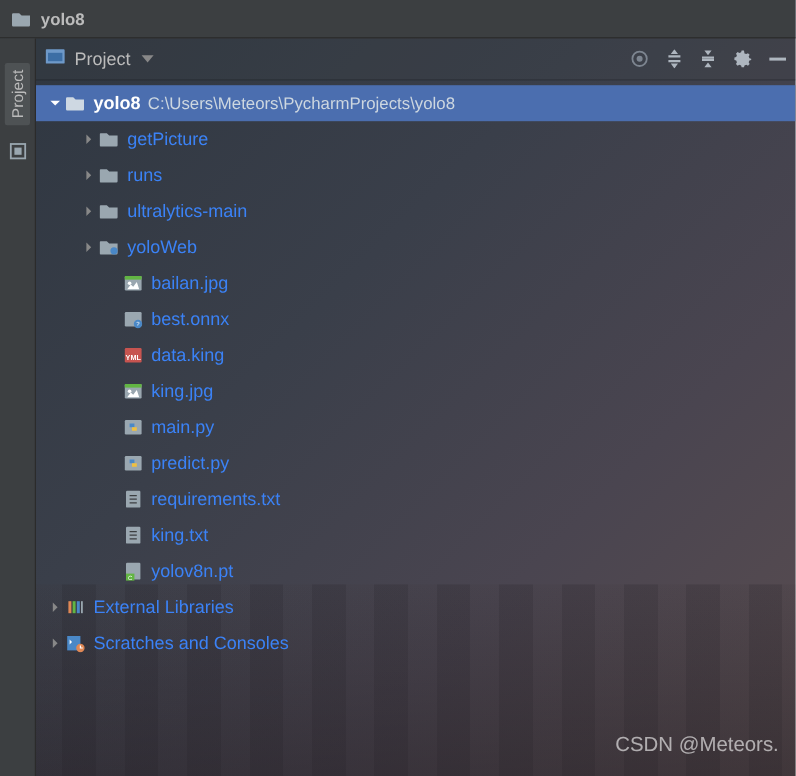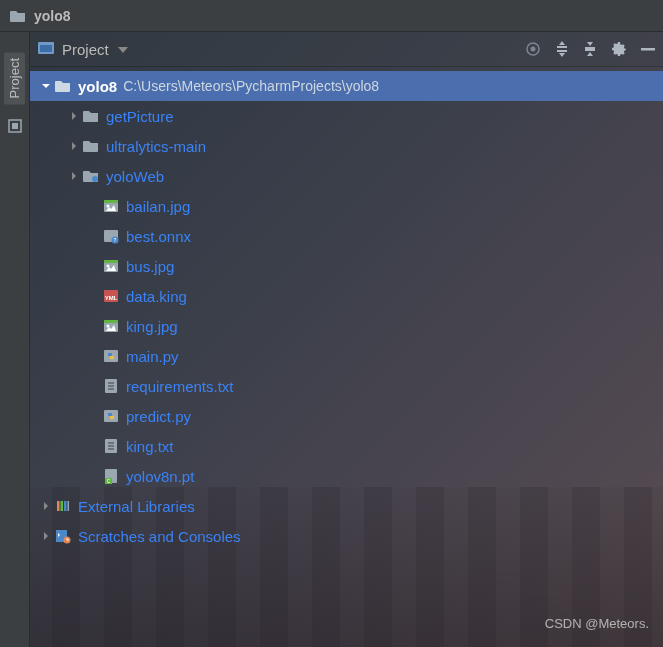--- a/index.html
+++ b/index.html
@@ -109,21 +109,21 @@
   }
   .node-label { color: #3b82f6; }
   .tree-row.selected .node-label { color: #fff; font-weight: bold; }
   .node-path { color: #7a8a99; margin-left: 6px; font-size: 14px;}
   .tree-row.selected .node-path { color: #cdd7e0; }
   .watermark {
     position: absolute;
     right: 14px;
     bottom: 16px;
     color: rgba(255,255,255,0.6);
-    font-size: 13px;
+    font-size: 17px;
   }
   
   .skyline {
     position:absolute; bottom:0; left:0; right:0; height:160px;
     background:
       linear-gradient(transparent, rgba(30,25,30,0.4)),
       repeating-linear-gradient(90deg, rgba(40,35,40,0.25) 0 28px, rgba(60,52,55,0.12) 28px 52px);
     pointer-events:none;
     z-index:-1;
   }
@@ -231,20 +231,33 @@
           <span class="chevron">
             <svg width="10" height="10" viewBox="0 0 10 10">
               <path fill="currentColor" d="M3 1l4 4-4 4z"></path>
             </svg>
           </span>
           <span class="node-icon">
             <svg width="16" height="14" viewBox="0 0 16 14">
               <path fill="#9aa7b0" d="M1 2h5l2 2h7v8a1 1 0 0 1-1 1H1a1 1 0 0 1-1-1V3a1 1 0 0 1 1-1z"></path>
             </svg>
           </span>
+          <span class="node-label">runs</span>
+        </div>
+        <div class="tree-row" style="padding-left:36px">
+          <span class="chevron">
+            <svg width="10" height="10" viewBox="0 0 10 10">
+              <path fill="currentColor" d="M3 1l4 4-4 4z"></path>
+            </svg>
+          </span>
+          <span class="node-icon">
+            <svg width="16" height="14" viewBox="0 0 16 14">
+              <path fill="#9aa7b0" d="M1 2h5l2 2h7v8a1 1 0 0 1-1 1H1a1 1 0 0 1-1-1V3a1 1 0 0 1 1-1z"></path>
+            </svg>
+          </span>
           <span class="node-label">ultralytics-main</span>
         </div>
         <div class="tree-row" style="padding-left:36px">
           <span class="chevron">
             <svg width="10" height="10" viewBox="0 0 10 10">
               <path fill="currentColor" d="M3 1l4 4-4 4z"></path>
             </svg>
           </span>
           <span class="node-icon">
             <svg width="16" height="14" viewBox="0 0 16 14">
@@ -274,81 +287,69 @@
               <circle cx="12" cy="12" r="3.5" fill="#4a88c7"></circle>
               <text x="12" y="14" font-size="5" fill="#fff" text-anchor="middle">?</text>
             </svg>
           </span>
           <span class="node-label">best.onnx</span>
         </div>
         <div class="tree-row" style="padding-left:56px">
           <span class="chevron"></span>
           <span class="node-icon">
             <svg width="16" height="16" viewBox="0 0 16 16">
+              <rect x="1" y="2" width="14" height="12" rx="1" fill="#c75450"></rect>
+              <text x="8" y="12" font-size="6" fill="#fff" text-anchor="middle" font-weight="bold">YML</text>
+            </svg>
+          </span>
+          <span class="node-label">data.king</span>
+        </div>
+        <div class="tree-row" style="padding-left:56px">
+          <span class="chevron"></span>
+          <span class="node-icon">
+            <svg width="16" height="16" viewBox="0 0 16 16">
               <rect x="1" y="2" width="14" height="12" rx="1" fill="#9aa7b0"></rect>
               <rect x="1" y="2" width="14" height="3" fill="#62b543"></rect>
               <circle cx="5" cy="8" r="1.5" fill="#fff"></circle>
               <path fill="#fff" d="M3 13l3-4 2 2 3-4 2 6z"></path>
             </svg>
           </span>
-          <span class="node-label">bus.jpg</span>
-        </div>
-        <div class="tree-row" style="padding-left:56px">
-          <span class="chevron"></span>
-          <span class="node-icon">
-            <svg width="16" height="16" viewBox="0 0 16 16">
-              <rect x="1" y="2" width="14" height="12" rx="1" fill="#c75450"></rect>
-              <text x="8" y="12" font-size="6" fill="#fff" text-anchor="middle" font-weight="bold">YML</text>
-            </svg>
-          </span>
-          <span class="node-label">data.king</span>
-        </div>
-        <div class="tree-row" style="padding-left:56px">
-          <span class="chevron"></span>
-          <span class="node-icon">
-            <svg width="16" height="16" viewBox="0 0 16 16">
-              <rect x="1" y="2" width="14" height="12" rx="1" fill="#9aa7b0"></rect>
-              <rect x="1" y="2" width="14" height="3" fill="#62b543"></rect>
-              <circle cx="5" cy="8" r="1.5" fill="#fff"></circle>
-              <path fill="#fff" d="M3 13l3-4 2 2 3-4 2 6z"></path>
-            </svg>
-          </span>
           <span class="node-label">king.jpg</span>
         </div>
         <div class="tree-row" style="padding-left:56px">
           <span class="chevron"></span>
           <span class="node-icon">
             <svg width="16" height="16" viewBox="0 0 16 16">
               <rect x="1" y="2" width="14" height="12" rx="1" fill="#9aa7b0"></rect>
               <path fill="#4a88c7" d="M5 5h4v3H5z"></path>
               <path fill="#f0c040" d="M7 8h4v3H7z"></path>
             </svg>
           </span>
           <span class="node-label">main.py</span>
         </div>
         <div class="tree-row" style="padding-left:56px">
           <span class="chevron"></span>
           <span class="node-icon">
             <svg width="16" height="16" viewBox="0 0 16 16">
-              <rect x="2" y="1" width="12" height="14" rx="1" fill="#9aa7b0"></rect>
-              <path stroke="#3c3f41" stroke-width="1" d="M5 5h6M5 8h6M5 11h6"></path>
-            </svg>
-          </span>
-          <span class="node-label">requirements.txt</span>
-        </div>
-        <div class="tree-row" style="padding-left:56px">
-          <span class="chevron"></span>
-          <span class="node-icon">
-            <svg width="16" height="16" viewBox="0 0 16 16">
               <rect x="1" y="2" width="14" height="12" rx="1" fill="#9aa7b0"></rect>
               <path fill="#4a88c7" d="M5 5h4v3H5z"></path>
               <path fill="#f0c040" d="M7 8h4v3H7z"></path>
             </svg>
           </span>
           <span class="node-label">predict.py</span>
+        </div>
+        <div class="tree-row" style="padding-left:56px">
+          <span class="chevron"></span>
+          <span class="node-icon">
+            <svg width="16" height="16" viewBox="0 0 16 16">
+              <rect x="2" y="1" width="12" height="14" rx="1" fill="#9aa7b0"></rect>
+              <path stroke="#3c3f41" stroke-width="1" d="M5 5h6M5 8h6M5 11h6"></path>
+            </svg>
+          </span>
+          <span class="node-label">requirements.txt</span>
         </div>
         <div class="tree-row" style="padding-left:56px">
           <span class="chevron"></span>
           <span class="node-icon">
             <svg width="16" height="16" viewBox="0 0 16 16">
               <rect x="2" y="1" width="12" height="14" rx="1" fill="#9aa7b0"></rect>
               <path stroke="#3c3f41" stroke-width="1" d="M5 5h6M5 8h6M5 11h6"></path>
             </svg>
           </span>
           <span class="node-label">king.txt</span>

